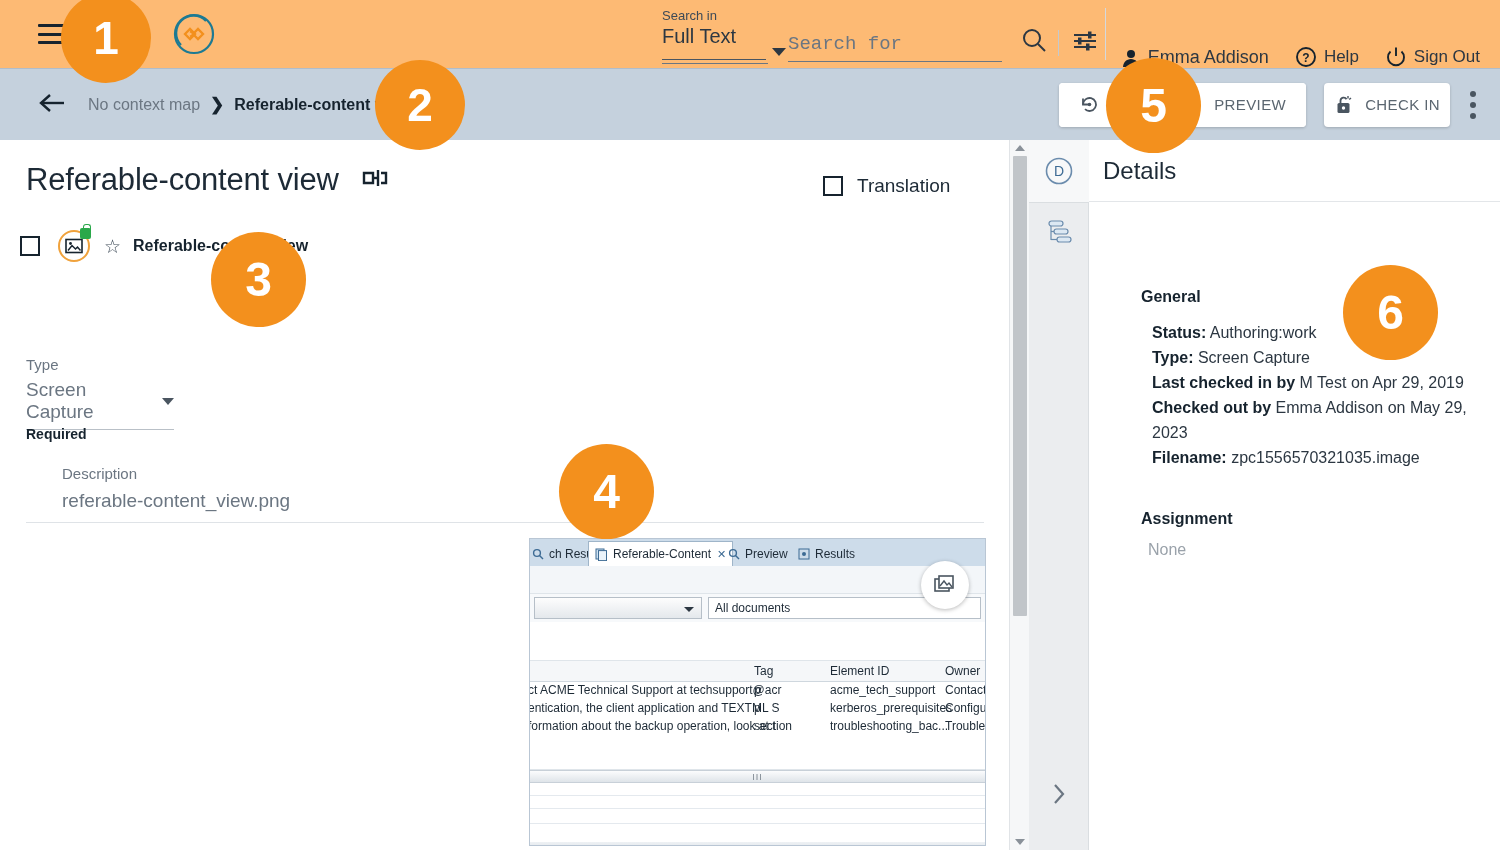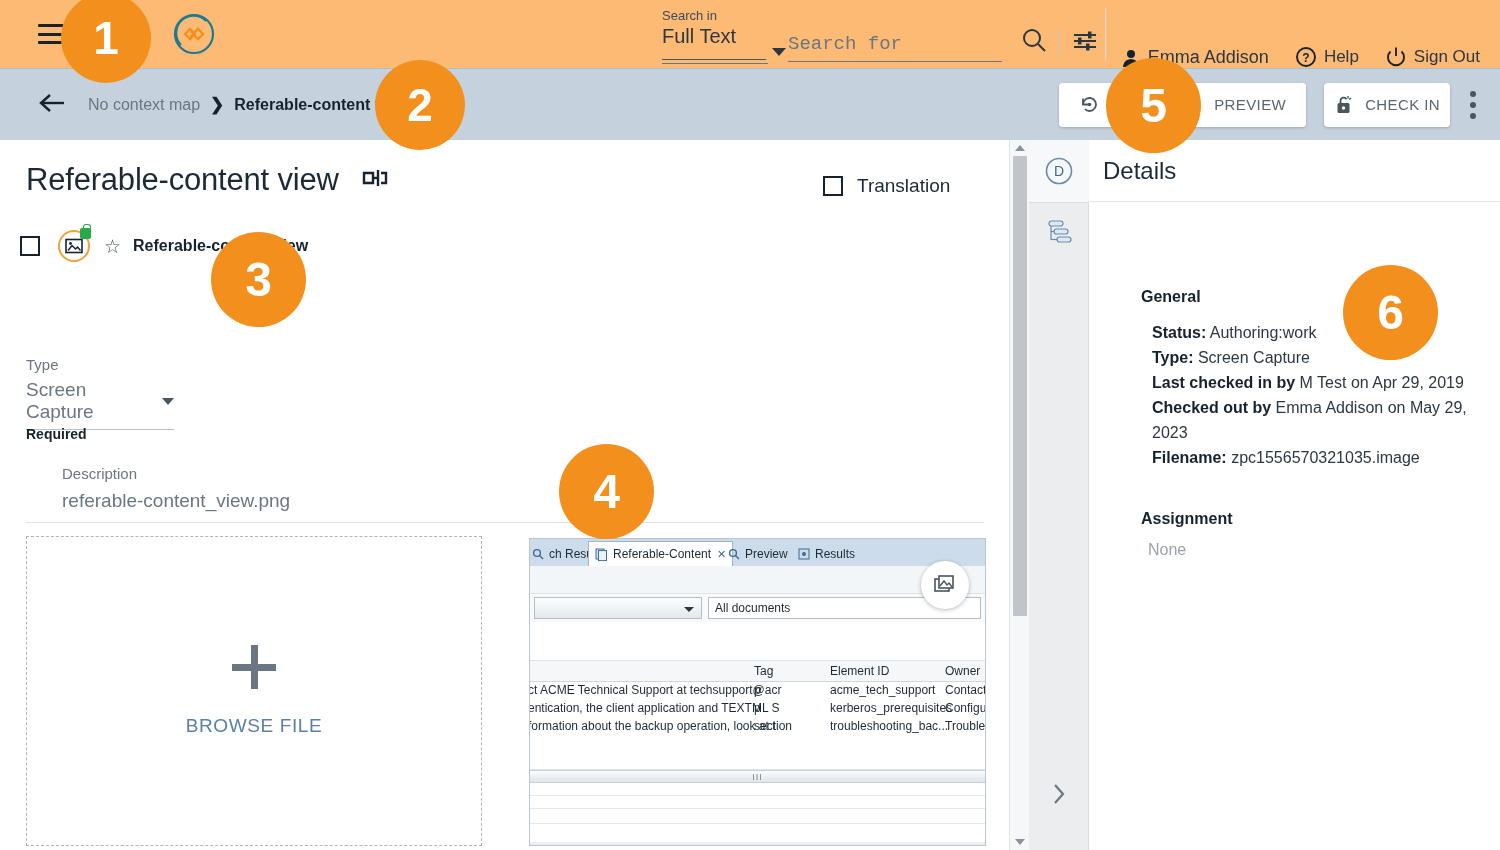--- a/index.html
+++ b/index.html
@@ -356,27 +356,20 @@
     </div>
 
     <div class="required-lbl">Required</div>
 
     <div class="desc-block">
       <div class="field-label">Description</div>
       <div class="desc-value">referable-content_view.png</div>
     </div>
     <div class="hr-line"></div>
 
-    <div class="dropzone dz-lowres">
-      <div class="plus-wrap">
-        <div class="plus-v" style="left:18.5px;top:0;"></div>
-        <div class="plus-h" style="left:0;top:18.5px;"></div>
-      </div>
-      <div class="browse-lbl">BROWSE FILE</div>
-    </div>
 
     <div class="thumbwrap">
       <div class="ss-tabstrip">
         <div class="ss-tab" style="left:-4px;">
           <span class="tico">
             <svg width="12" height="12" viewBox="0 0 12 12">
                 <circle cx="5" cy="5" r="3.4" fill="none" stroke="#3d6b94" stroke-width="1.4"></circle>
                 <line x1="7.5" y1="7.5" x2="11" y2="11" stroke="#3d6b94" stroke-width="1.4"></line>
               </svg>
           </span>

